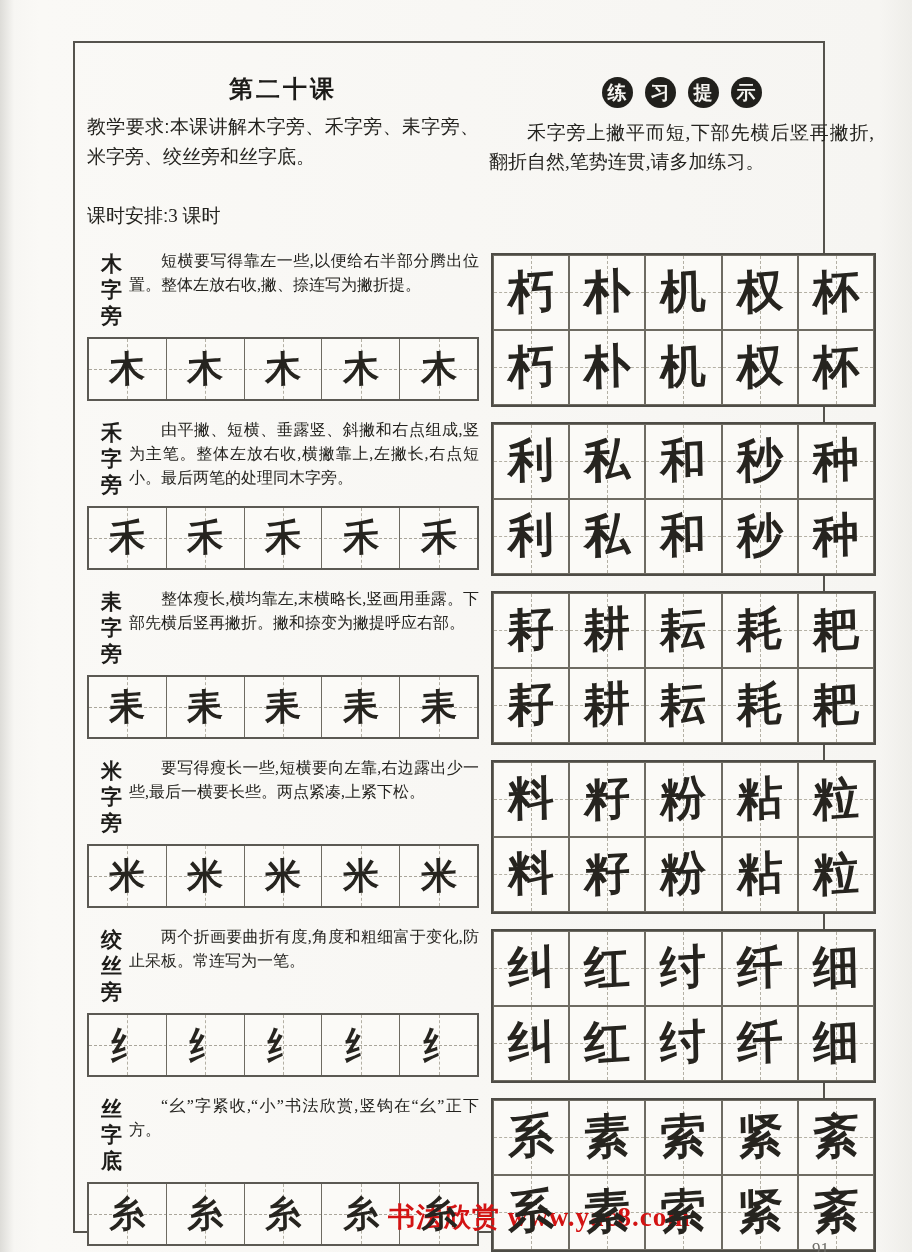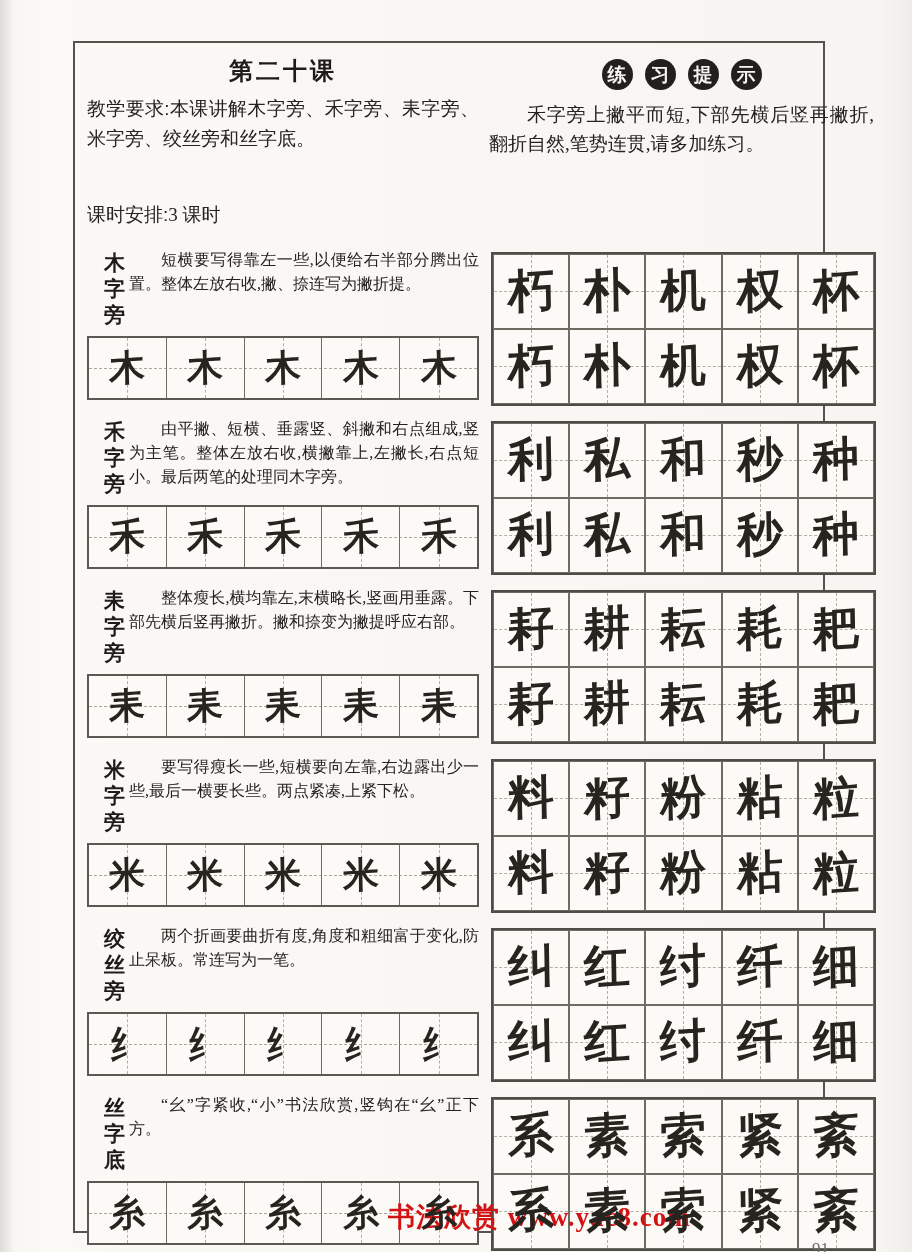--- a/index.html
+++ b/index.html
@@ -11,50 +11,50 @@
     position: relative;
   }
   .paper {
     position: absolute; inset: 0;
     background: linear-gradient(90deg,#dddcd8 0,#f7f6f3 14px,#faf9f6 40px,#f6f5f2 880px,#eeede9 912px);
   }
   .frame {
     position: absolute; left: 73px; top: 41px;
     width: 752px; height: 1192px;
     border: 2px solid #55534d;
-    padding: 10px 8px 0 12px;
+    padding: 28px 8px 0 12px;
     background: transparent;
   }
   .header-row { display: flex; align-items: flex-start; }
   .left-col  { width: 392px; flex: none; }
   .right-col { width: 385px; flex: none; margin-left: 10px; }
   .title {
     text-align: center;
     font: bold 24px/1.3 "Liberation Sans","DejaVu Sans",sans-serif;
     letter-spacing: 3px; margin-top: 2px; color: #1d1c19;
   }
   .para { font-size: 19px; line-height: 1.55; text-align: justify; margin-top: 8px; }
   .lead { font-family: "Liberation Sans","DejaVu Sans",sans-serif; font-weight: normal; }
-  .hours { margin-top: 47px; }
+  .hours { margin-top: 30px; }
   .badges { display: flex; justify-content: center; gap: 12px; margin-top: 6px; }
   .badge {
     width: 31px; height: 31px; border-radius: 50%;
     background: #21201c; color: #f6f5f1;
     display: flex; align-items: center; justify-content: center;
     font: bold 19px/1 "Liberation Sans","DejaVu Sans",sans-serif;
   }
   .hint { text-indent: 2em; margin-top: 10px; }
 
   .section { display: flex; margin-top: 11px; }
   .section.first { margin-top: 18px; }
   .sec-left { width: 392px; flex: none; position: relative; }
   .vlabel {
-    position: absolute; left: 17px; top: 2px; width: 28px;
+    position: absolute; left: 7px; top: 2px; width: 28px;
     font: bold 21px/1.25 "Liberation Sans","DejaVu Sans",sans-serif;
-    word-break: break-all; text-align: left; color: #1d1c19;
+    word-break: break-all; text-align: right; color: #1d1c19;
   }
   .desc { margin-left: 42px; font-size: 16px; line-height: 1.5; text-align: justify; text-indent: 2em; min-height: 82px; }
   .strip {
     margin-top: 6px; height: 64px; width: 100%;
     border: 2px solid #5b5953; display: flex; position: relative;
     background: #fbfaf7;
   }
   .strip::before {
     content: ""; position: absolute; left: 0; right: 0; top: 50%;
     border-top: 1px dashed #aaa69b; z-index: 0;

